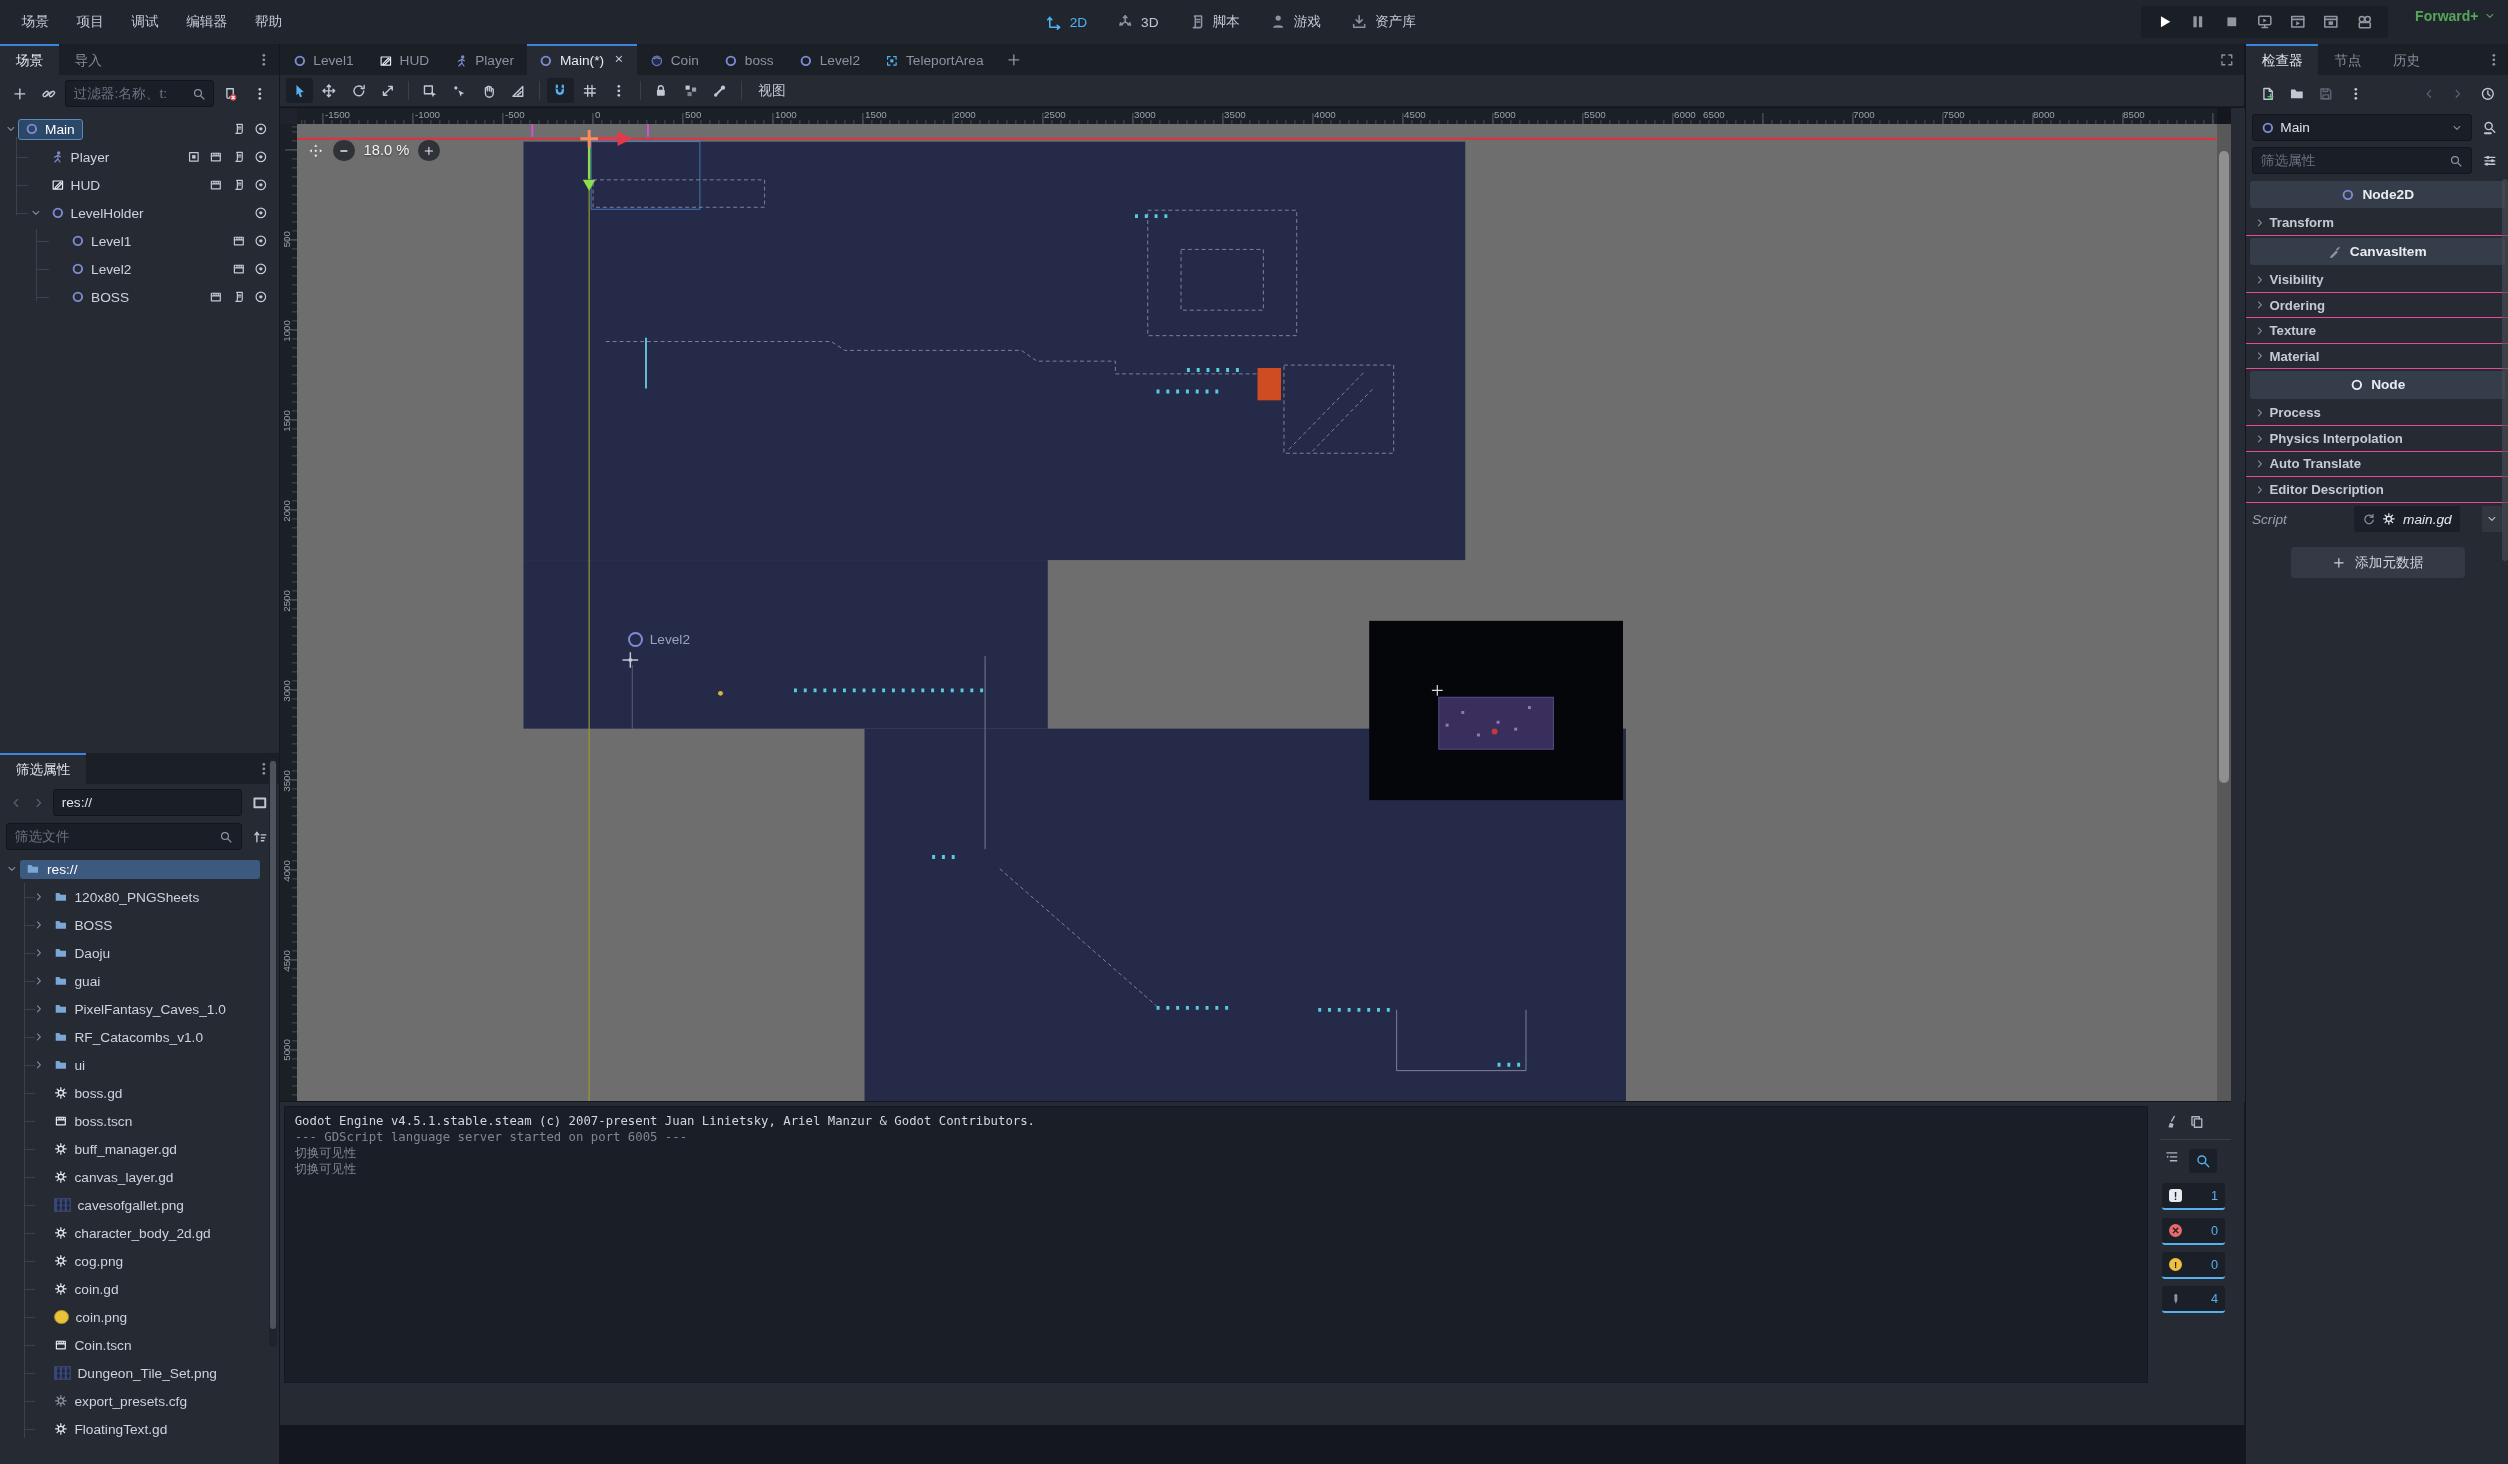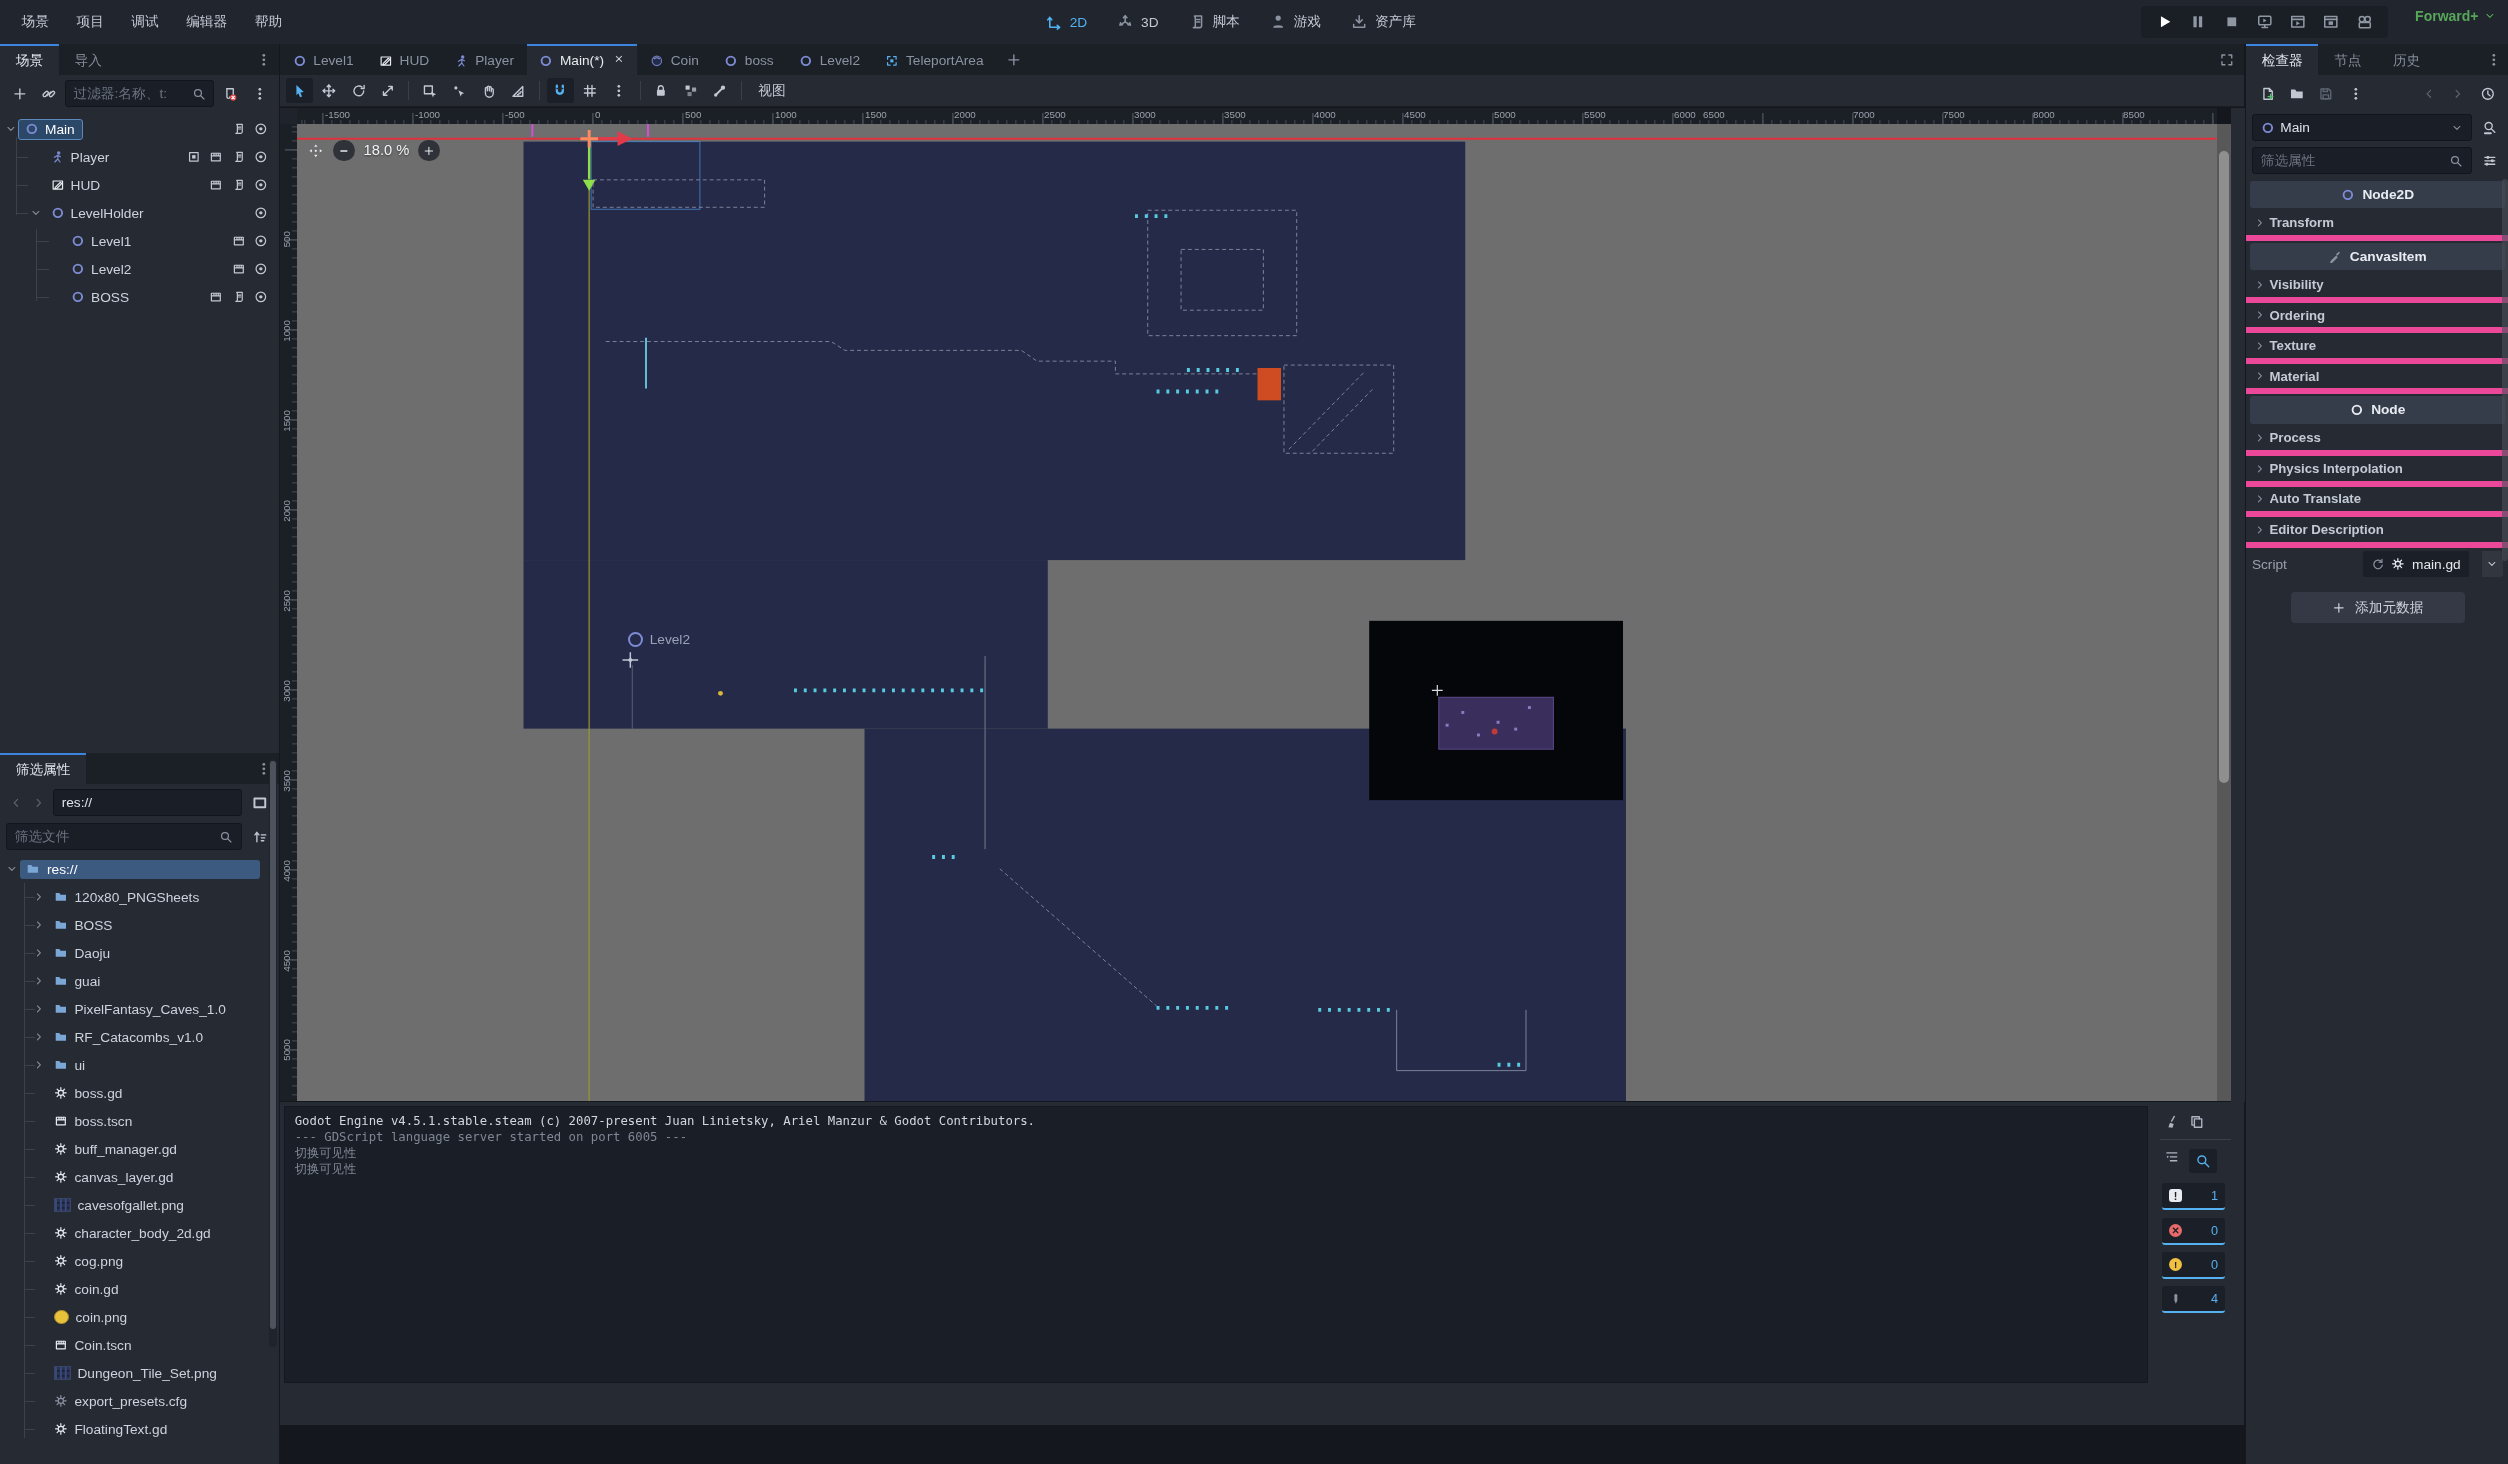--- a/index.html
+++ b/index.html
@@ -136,23 +136,23 @@
 
   
   #right-dock{left:2246px;top:44px;width:263px;height:1420px;background:#262a33;}
   #insp-toolbar{left:0;top:35px;width:263px;height:29px;display:flex;align-items:center;gap:2px;padding:0 7.8px;box-sizing:border-box;}
   #insp-node-row{left:0;top:69px;width:263px;height:29px;display:flex;align-items:center;gap:3.9px;padding:0 5.9px;box-sizing:border-box;}
   #insp-node-sel{flex:1;min-width:0;height:25.5px;}
   #insp-filter-row{left:0;top:102px;width:263px;height:29px;display:flex;align-items:center;gap:3.9px;padding:0 5.9px;box-sizing:border-box;}
   #insp-sections{left:0;top:135px;width:263px;}
   .cat{height:27.4px;margin:2px 3.9px;background:#363d4a;border-radius:2.9px;display:flex;align-items:center;
        justify-content:center;gap:7.8px;font-weight:bold;color:#e8ecf2;}
-  .grp{height:24.5px;border-bottom:6px solid #ec4899;display:flex;align-items:center;gap:3.9px;padding-left:7.8px;
+  .grp{height:24.5px;border-bottom:1px solid #ec4899;display:flex;align-items:center;gap:3.9px;padding-left:7.8px;
        font-weight:bold;color:#c4cad4;font-size:13.2px;}
-  #script-row{display:flex;align-items:center;height:33px;padding:0 5.9px;gap:13px;}
+  #script-row{display:flex;align-items:center;height:33px;padding:0 5.9px;gap:22px;font-style:italic;}
   #script-label{color:#9aa0ab;}
   #script-box{margin-left:auto;height:25.5px;background:#1b1f27;border-radius:2.9px 0 0 2.9px;display:flex;
               align-items:center;gap:6.9px;padding:0 7.8px;color:#e4e8ee;}
   #script-chev{width:21.6px;height:25.5px;background:#31363f;border-radius:0 2.9px 2.9px 0;display:flex;
                align-items:center;justify-content:center;color:#c2c8d2;}
   #add-meta{margin:11.8px auto 0;width:174px;height:31px;background:#343945;border-radius:3.9px;display:flex;
             align-items:center;justify-content:center;gap:9.8px;color:#ccd2da;}
   #insp-scroll{position:absolute;right:1px;top:135px;width:5.9px;height:382px;background:#4a5059;border-radius:2.9px;opacity:.6;}
 </style>
 </head>

